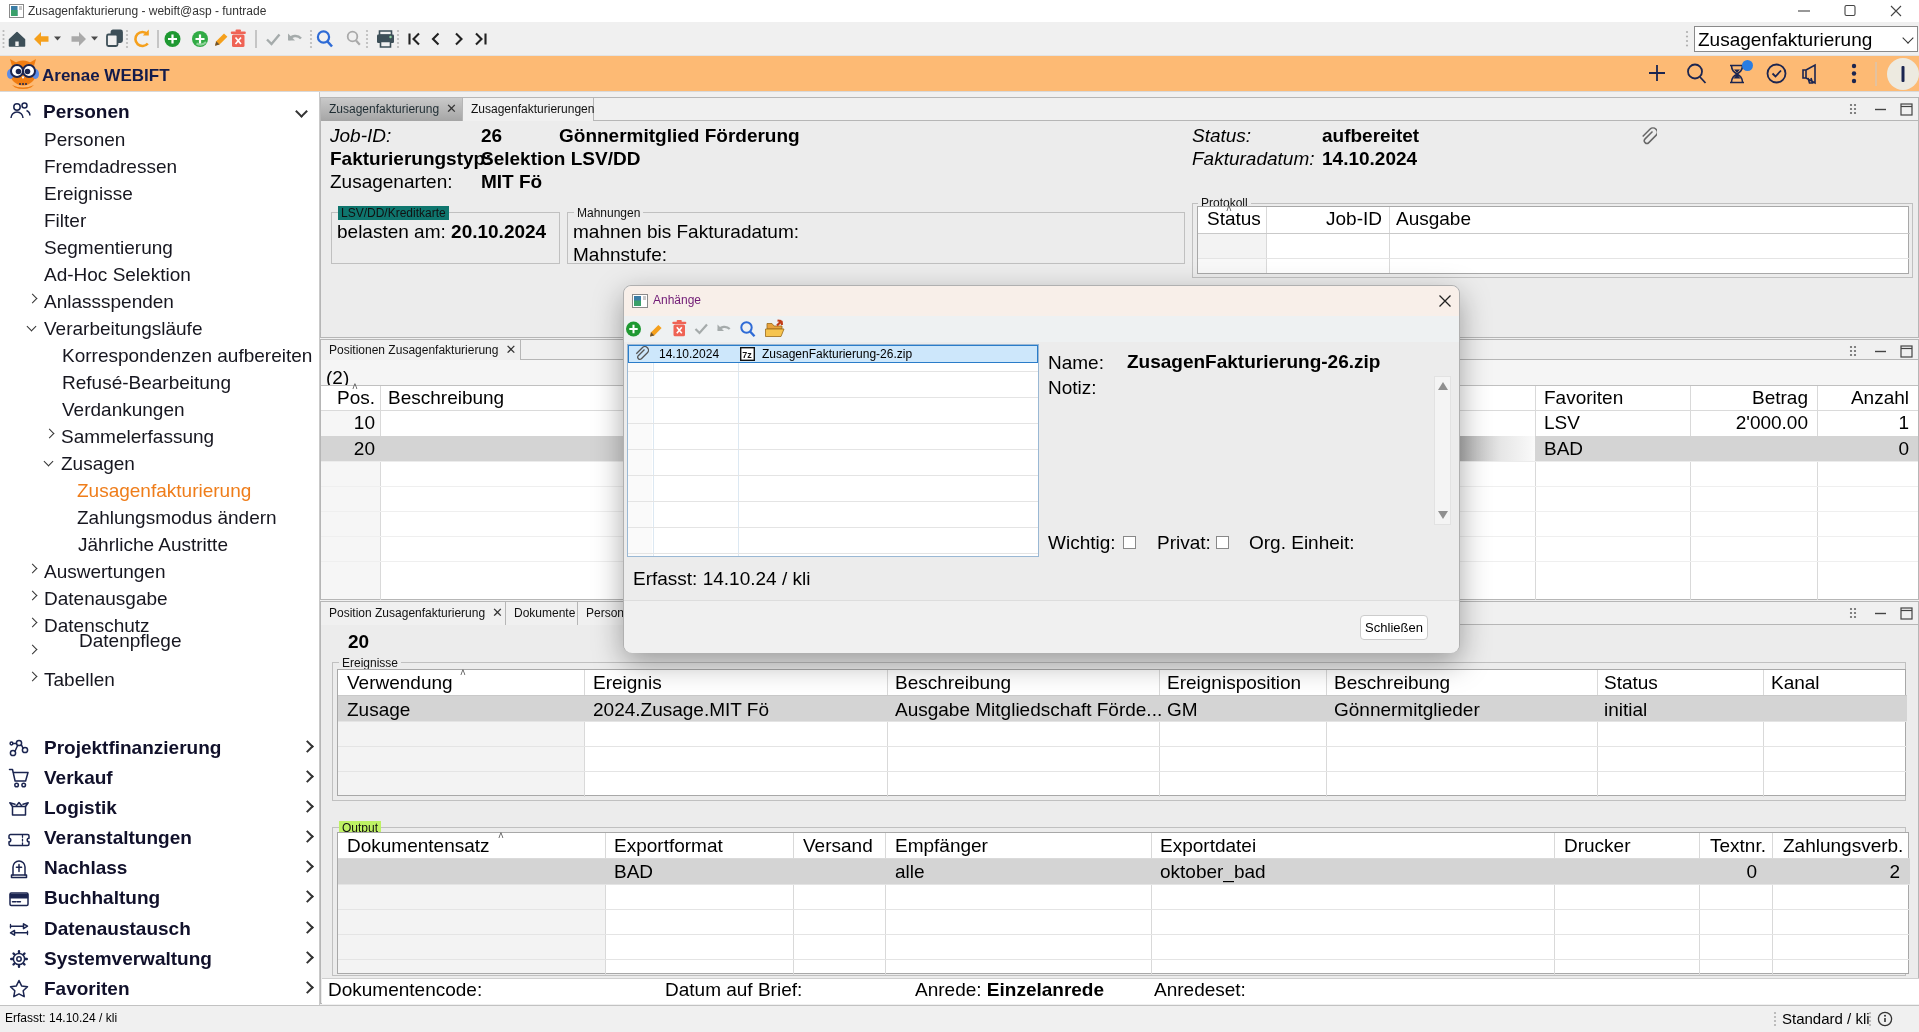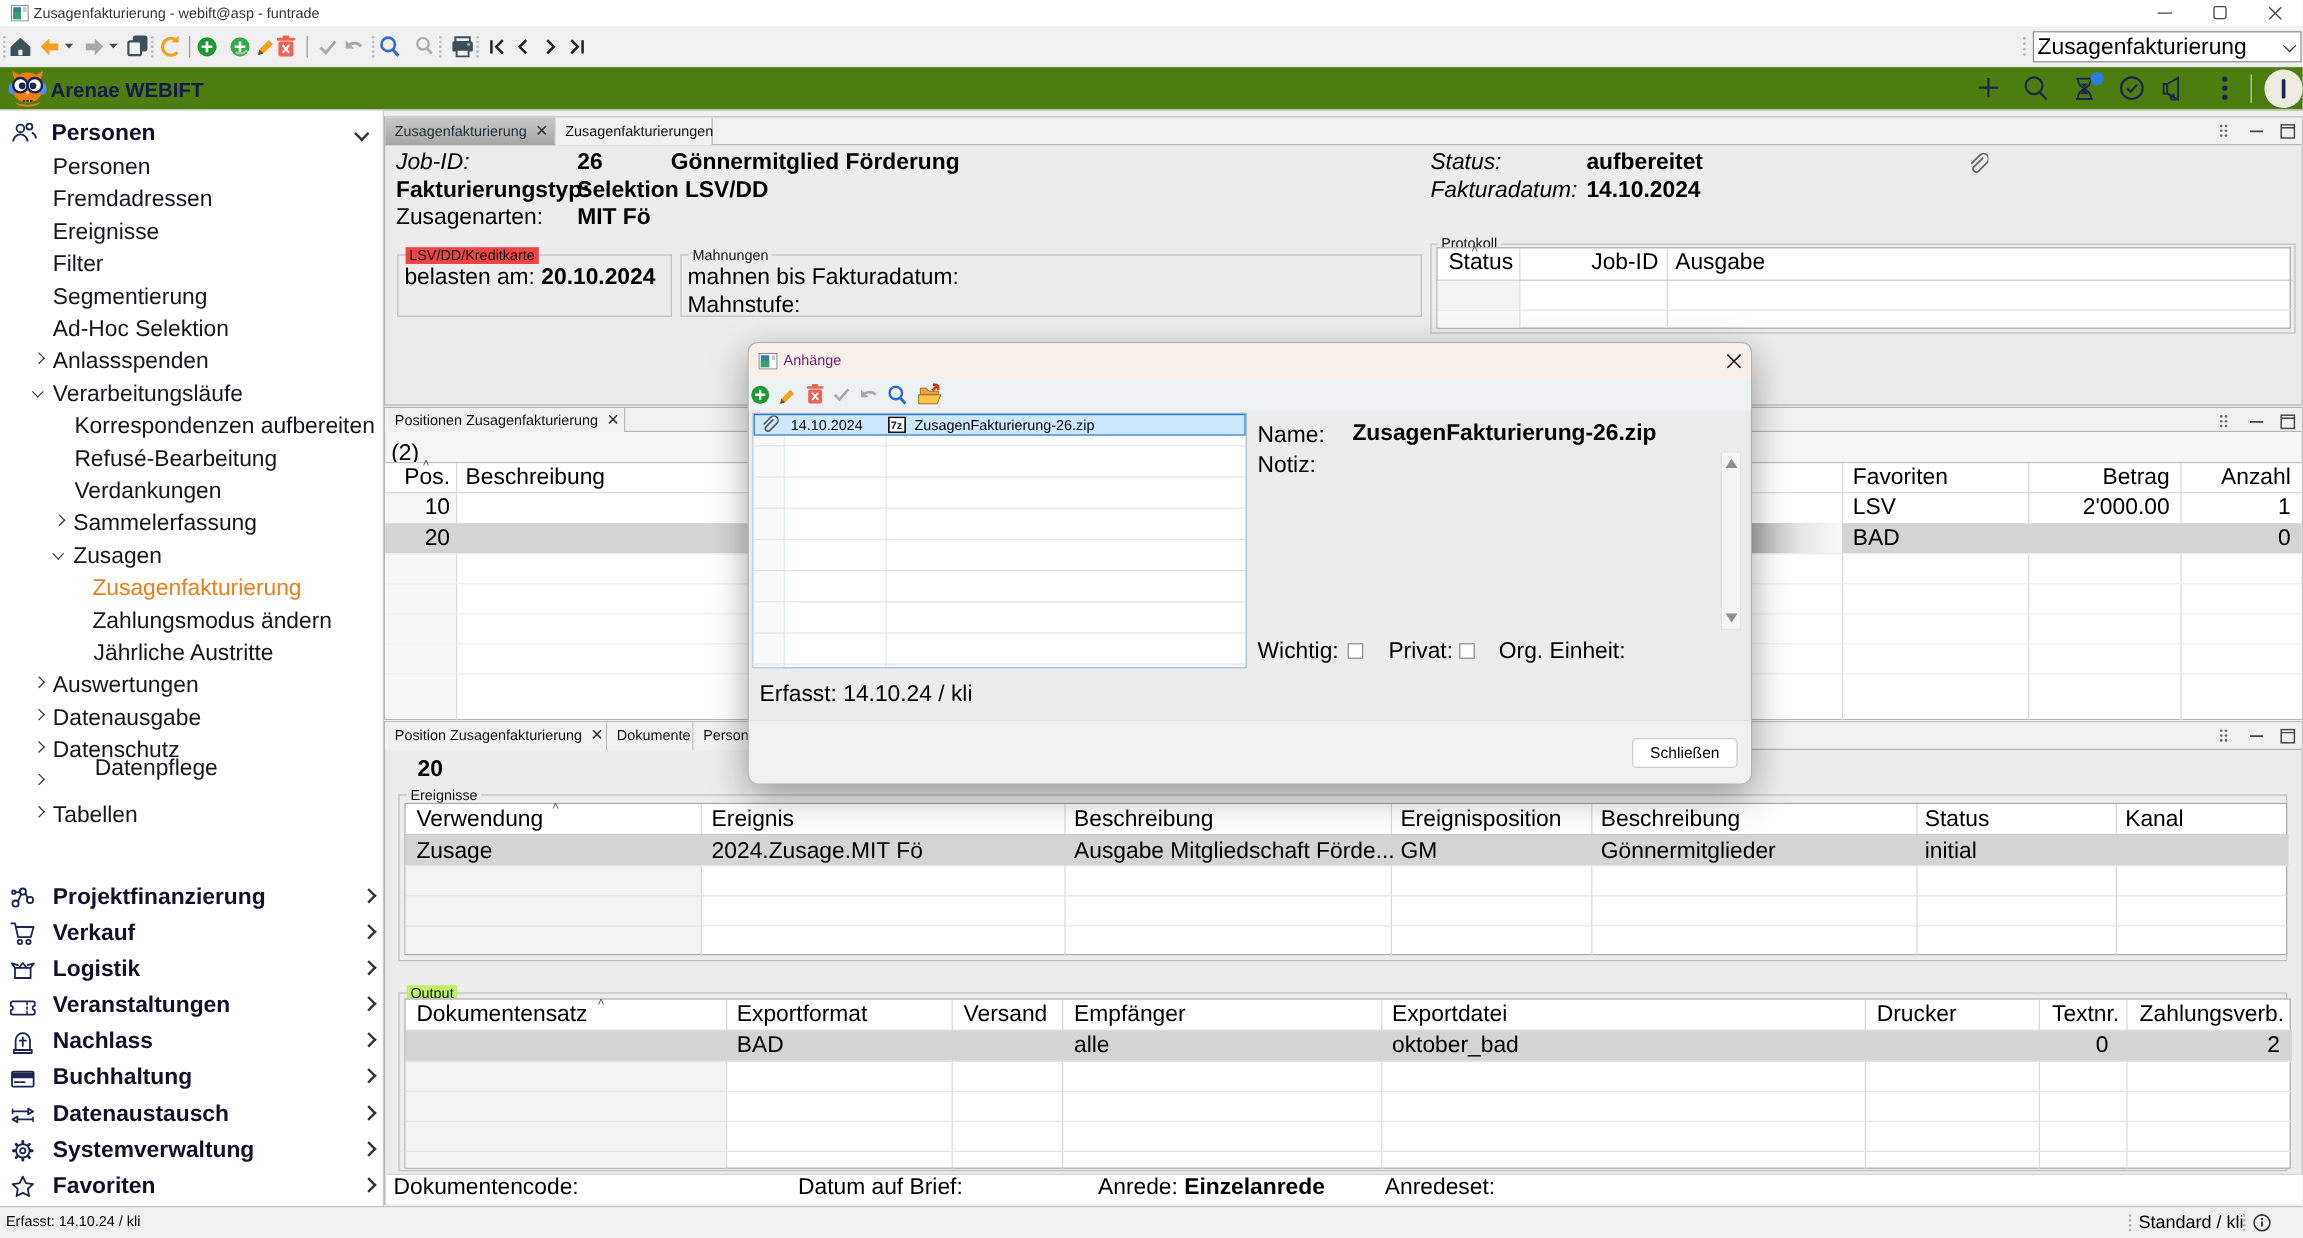--- a/index.html
+++ b/index.html
@@ -3,21 +3,21 @@
 <meta charset="utf-8">
 <style>
 * { margin:0; padding:0; box-sizing:border-box; }
 html,body { width:1919px; height:1032px; overflow:hidden; }
 body { font-family:"Liberation Sans", sans-serif; background:#f0f0f0; position:relative; color:#000; }
 .abs { position:absolute; }
 
 #titlebar { left:0; top:0; width:1919px; height:22px; background:#fff; }
 #titlebar .ttext { position:absolute; left:28px; top:4px; font-size:12px; color:#333; }
 #toolbar { left:0; top:22px; width:1919px; height:34px; background:#f0f0f0; border-bottom:1px solid #e3e3e3; }
-#appheader { left:0; top:56px; width:1919px; height:36px; background:#4d7c0f; border-bottom:1px solid #d9d9d9; }
+#appheader { left:0; top:56px; width:1919px; height:36px; background:#fdba74; border-bottom:1px solid #d9d9d9; }
 #brand { position:absolute; left:42px; top:10px; font-size:17px; font-weight:bold; color:#131b4b; }
 #combo { left:1694px; top:26px; width:224px; height:26px; background:#fff; border:1px solid #8a8a8a; font-size:19px; }
 #combo span { position:absolute; left:3px; top:2px; }
 #sidebar { left:0; top:92px; width:320px; height:913px; background:#fff; border-right:1px solid #c9c9c9; }
 #statusbar { left:0; top:1005px; width:1919px; height:27px; background:#f0f0f0; border-top:1px solid #c2c2c2; }
 
 .nav { position:absolute; font-size:19px; white-space:nowrap; color:#16161f; }
 .nav.b { font-weight:bold; color:#10102a; }
 .nav.sel { color:#ef7d1a; }
 .chvR, .chvD { position:absolute; width:9px; height:9px; border-right:2px solid #333; border-bottom:2px solid #333; }
@@ -43,21 +43,21 @@
 .colline { position:absolute; background:#d9d9d9; width:1px; }
 .rowline { position:absolute; background:#e4e4e4; height:1px; }
 .sort { position:absolute; font-size:10px; color:#555; }
 
 #dialog { left:623px; top:285px; width:837px; height:368px; background:#ececec; border:1px solid #b0b0b0; border-radius:8px; box-shadow:0 10px 30px rgba(0,0,0,0.35); }
 #dlgtitle { position:absolute; left:0; top:0; width:100%; height:30px; background:#f8efe9; border-radius:8px 8px 0 0; }
 #dlgtitle .t { position:absolute; left:29px; top:7px; font-size:12px; color:#701a75; }
 #dlgtoolbar { position:absolute; left:0; top:30px; width:100%; height:26px; background:#eef1f2; }
 #dlgtable { position:absolute; left:3px; top:58px; width:412px; height:213px; background:#fff; border:1px solid #9ab8d4; }
 #dlgfooter { position:absolute; left:0; top:314px; width:100%; height:53px; background:#f0f0f0; border-top:1px solid #ddd; border-radius:0 0 8px 8px; }
-#btnclose { position:absolute; left:736px; top:14px; width:88px; height:25px; background:#fff; border:1px solid #ccc; border-radius:4px; font-size:13px; text-align:center; line-height:23px; }
+#btnclose { position:absolute; left:736px; top:14px; width:68px; height:25px; background:#fff; border:1px solid #ccc; border-radius:4px; font-size:13px; text-align:center; line-height:23px; }
 .cb { position:absolute; width:13px; height:13px; background:#fff; border:1px solid #888; }
 .pbtns { position:absolute; top:3px; width:66px; height:18px; }
 </style>
 </head>
 <body>
 
 <div class="abs" id="titlebar">
   <svg class="abs" style="left:9px; top:4px;" width="15" height="14" viewBox="0 0 15 14">
     <rect x="0.5" y="0.5" width="14" height="13" fill="#fff" stroke="#8a8a8a"></rect>
     <rect x="2" y="2" width="6.5" height="10" fill="#3a7ca5"></rect>
@@ -365,21 +365,21 @@
   <div class="lbl" style="left:160px; top:73px;"><b>MIT Fö</b></div>
   <div class="lbl" style="left:871px; top:27px;"><i>Status:</i></div>
   <div class="lbl" style="left:1001px; top:27px;"><b>aufbereitet</b></div>
   <div class="lbl" style="left:871px; top:50px;"><i>Fakturadatum:</i></div>
   <div class="lbl" style="left:1001px; top:50px;"><b>14.10.2024</b></div>
   <svg class="abs" style="left:1318px; top:29px;" width="18" height="20" viewBox="0 0 18 20" fill="none" stroke="#666" stroke-width="1.5">
     <path d="M13.5 4.5l-7.4 7.4a2.6 2.6 0 003.7 3.7l7.2-7.2a4.3 4.3 0 00-6.1-6.1l-7.2 7.2"></path>
   </svg>
 
   <div class="fs" style="left:10px; top:114px; width:229px; height:52px;"></div>
-  <div class="leg" style="left:17px; top:108px; background:#ef4444;">LSV/DD/Kreditkarte</div>
+  <div class="leg" style="left:17px; top:108px; background:#0f766e;">LSV/DD/Kreditkarte</div>
   <div class="lbl" style="left:16px; top:123px;">belasten am: <b>20.10.2024</b></div>
   <div class="fs" style="left:246px; top:114px; width:618px; height:52px;"></div>
   <div class="leg" style="left:253px; top:108px; background:#ececec;">Mahnungen</div>
   <div class="lbl" style="left:252px; top:123px;">mahnen bis Fakturadatum:</div>
   <div class="lbl" style="left:252px; top:146px;">Mahnstufe:</div>
   <div class="fs" style="left:871px; top:105px; width:721px; height:75px;"></div>
   <div class="leg" style="left:877px; top:98px; background:#ececec;">Protokoll</div>
   <div class="tbl" style="left:876px; top:108px; width:712px; height:68px;">
     <div class="th" style="left:9px; top:1px;">Status</div>
     <div class="sort" style="left:28px; top:-4px;">˄</div>

